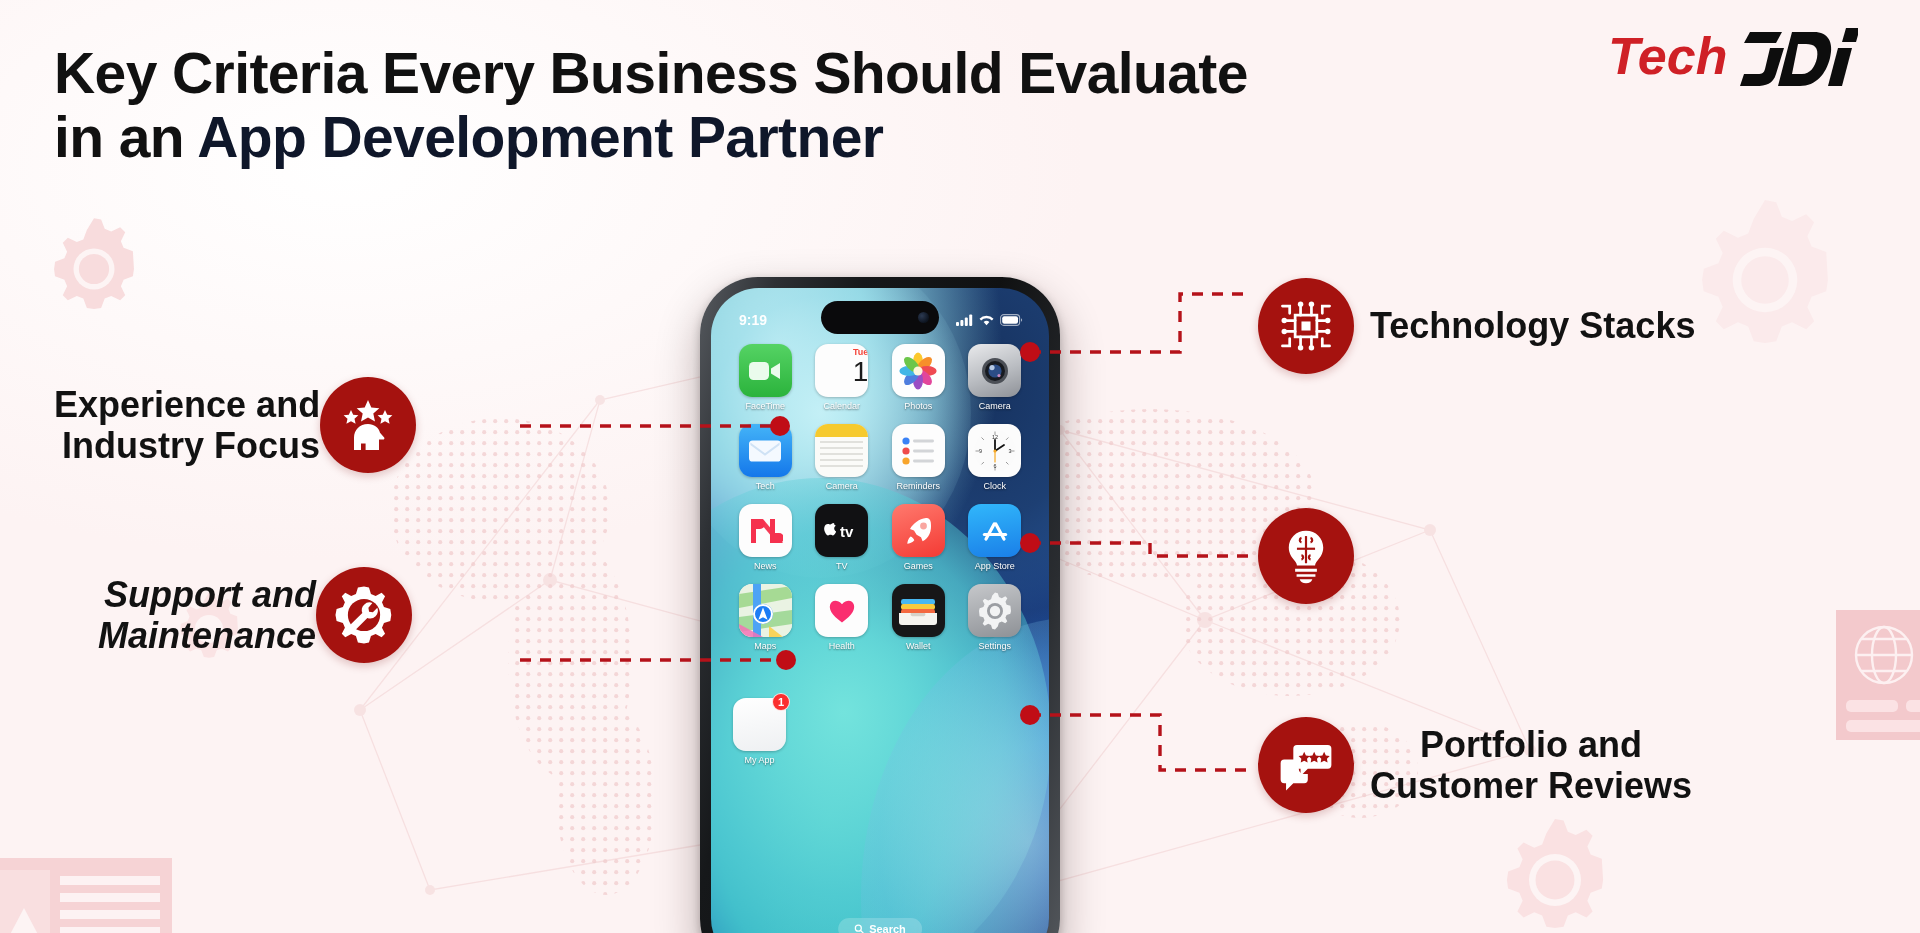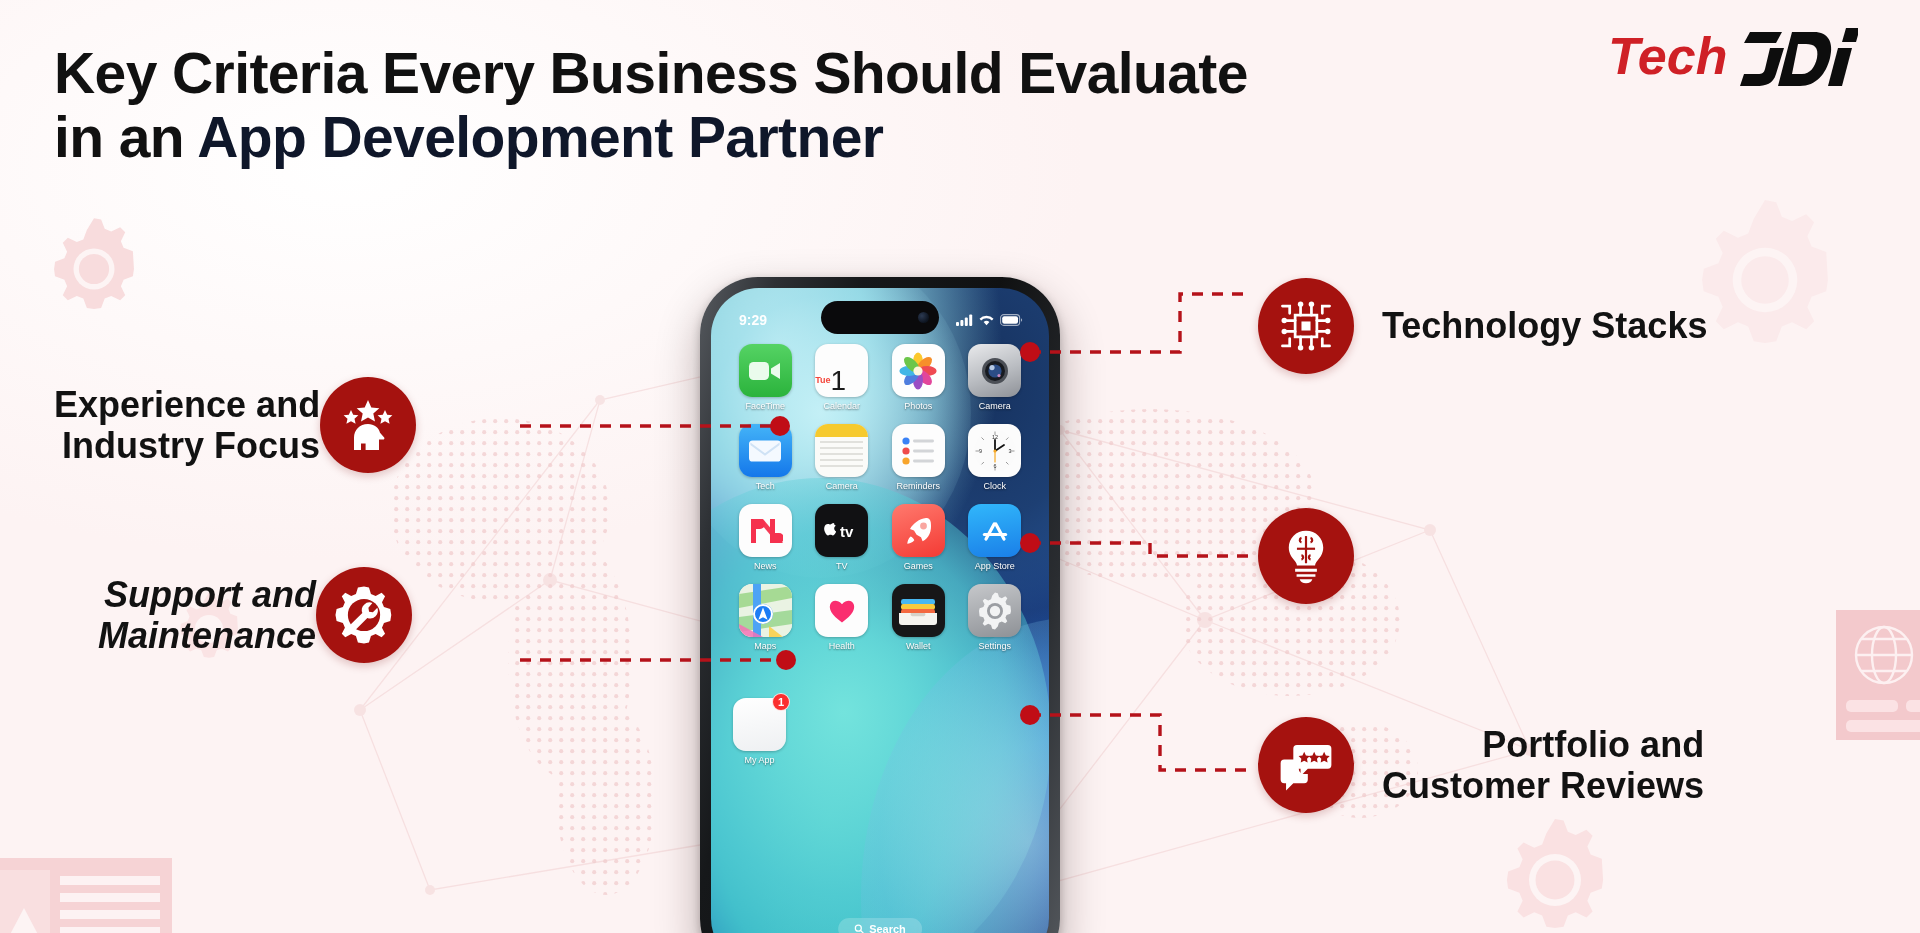--- a/index.html
+++ b/index.html
@@ -130,21 +130,21 @@
     width:96px; height:96px; border-radius:50%;
     background:#a5120f; flex:none;
     display:flex; align-items:center; justify-content:center;
     box-shadow:0 3px 9px rgba(120,10,10,.22);
   }
   .callout-text {
     font-size:36px; font-weight:bold; color:#121212;
     line-height:1.15; white-space:pre;
   }
   .callout.left .callout-text { text-align:right; }
-  .callout.right .callout-text { text-align:right; margin-left:28px; }
+  .callout.right .callout-text { text-align:center; margin-left:16px; }
 
   #c-experience { left:54px;   top:377px; }
   #c-support    { left:98px;   top:567px;font-style:italic; }
   #c-tech       { left:1258px; top:278px; }
   #c-ai         { left:1258px; top:508px; }
   #c-portfolio  { left:1258px; top:717px; }
 </style>
 </head>
 <body>
 
@@ -290,21 +290,21 @@
   <div id="phone-screen">
     <div class="wallpaper-swirl sw3"></div>
     <div class="wallpaper-swirl sw1"></div>
     <div class="wallpaper-swirl sw2"></div>
 
     <div id="dynamic-island">
       <div id="island-cam"></div>
     </div>
 
     <div id="status-bar">
-      <div>9:29</div>
+      <div>9:19</div>
       <div id="status-right">
         <svg width="17" height="12" viewBox="0 0 17 12">
           <rect x="0" y="8" width="3" height="4" rx="1" fill="#fff"></rect>
           <rect x="4.4" y="6" width="3" height="6" rx="1" fill="#fff"></rect>
           <rect x="8.8" y="3.4" width="3" height="8.6" rx="1" fill="#fff"></rect>
           <rect x="13.2" y="0.6" width="3" height="11.4" rx="1" fill="#fff"></rect>
         </svg>
         <svg width="15" height="12" viewBox="0 0 15 12">
           <path d="M7.5 11.2 L4.6 7.9a4.4 4.4 0 0 1 5.8 0Z" fill="#fff"></path>
           <path d="M7.5 4.2a7.6 7.6 0 0 0-5.4 2.2L0.5 4.7a9.9 9.9 0 0 1 14 0l-1.6 1.7a7.6 7.6 0 0 0-5.4-2.2Z" fill="#fff"></path>
@@ -323,21 +323,21 @@
         <div class="app-icon" style="background:linear-gradient(180deg,#55d364 0%,#2bb33c 100%);">
           <svg width="34" height="22" viewBox="0 0 34 22">
             <rect x="1" y="2" width="20" height="18" rx="4.6" fill="#eafbec"></rect>
             <path d="M23 8.5 L32 3 V19 L23 13.5 Z" fill="#eafbec"></path>
           </svg>
         </div>
         <div class="app-label">FaceTime</div>
       </div>
 
       <div class="app">
-        <div class="app-icon" style="background:#fdfdfd;flex-direction:row;justify-content:flex-start;padding-top:19px;">
+        <div class="app-icon" style="background:#fdfdfd;flex-direction:column;justify-content:flex-start;padding-top:4px;align-items:flex-end;">
           <div style="font-size:9px;font-weight:bold;color:#f4453a;line-height:1;">Tue</div>
           <div style="font-size:28px;font-weight:300;color:#1b1b1b;line-height:1;margin-top:1px;">1</div>
         </div>
         <div class="app-label">Calendar</div>
       </div>
 
       <div class="app">
         <div class="app-icon" style="background:#fefefe;">
           <svg width="40" height="40" viewBox="0 0 40 40">
             <g transform="translate(20,20)">

